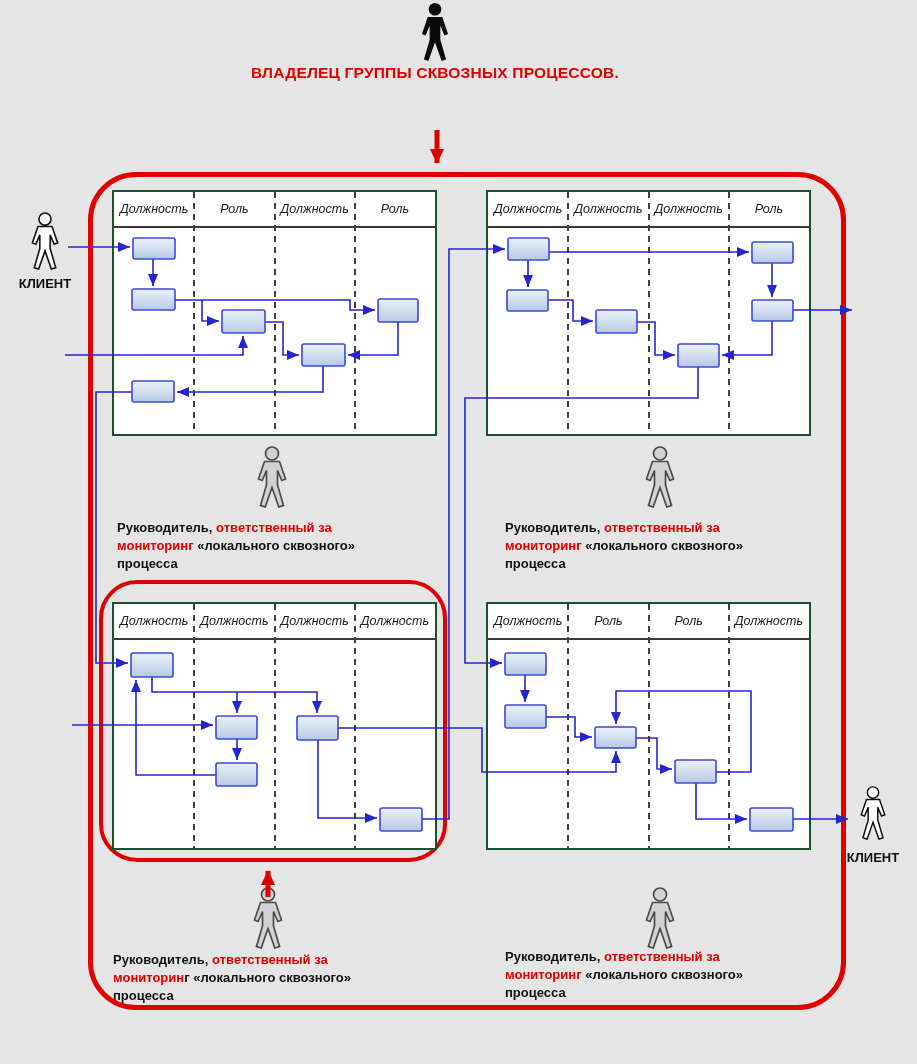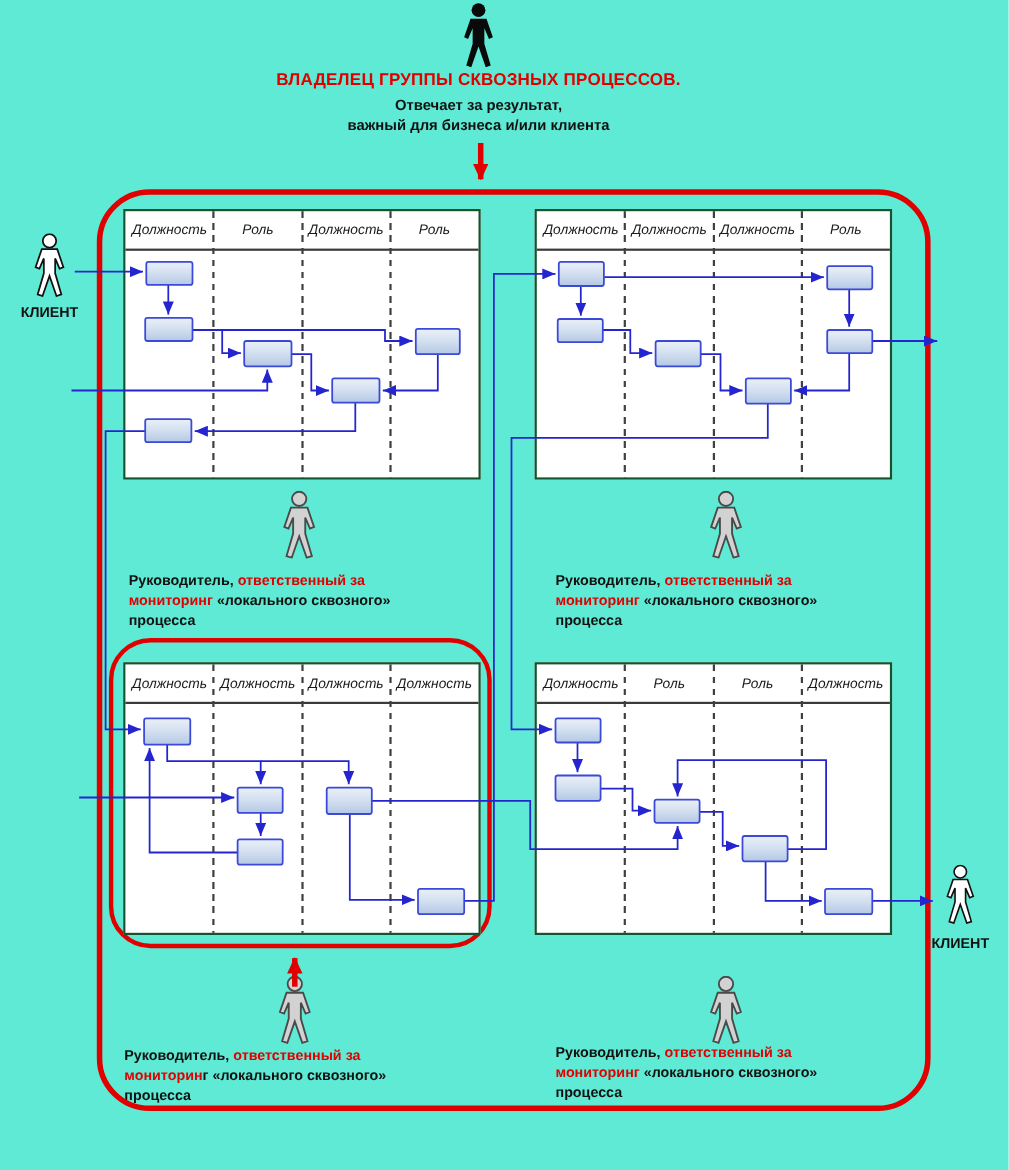--- a/index.html
+++ b/index.html
@@ -1,17 +1,17 @@
 <!DOCTYPE html>
 <html><head>
 <meta charset="utf-8">
 <style>
   html,body{margin:0;padding:0;background:#ffffff;}
   .canvas{
-    position:relative;width:917px;height:1064px;background:#5eead4;overflow:hidden;
+    position:relative;width:917px;height:1064px;background:#e5e5e5;overflow:hidden;
     font-family:"Liberation Sans","DejaVu Sans",sans-serif;color:#111;
   }
   
   .owner-title{
     position:absolute;left:0;top:64px;width:870px;text-align:center;
     font-size:15.5px;font-weight:bold;color:#e10000;letter-spacing:.2px;
   }
   .owner-sub{
     position:absolute;left:0;top:87px;width:870px;text-align:center;
     font-size:13.5px;font-weight:bold;color:#111;line-height:18px;
@@ -57,24 +57,20 @@
         <circle cx="20" cy="7.5" r="6.5"></circle>
         <path d="M12.5 15.5 H27.5 L33.5 33 L29.8 34.5 L25.5 24.5 L25.5 39 L31.5 59.5 L26.8 61 L20 41.5 L13.2 61 L8.5 59.5 L14.5 39 L14.5 24.5 L10.2 34.5 L6.5 33 Z"></path>
       </g>
     </defs>
   </svg>
 
   <svg class="icon" style="left:413px;top:2px" width="44" height="60" viewBox="0 0 40 62">
     <use href="#person-shape" class="person-black"></use>
   </svg>
   <div class="owner-title">ВЛАДЕЛЕЦ ГРУППЫ СКВОЗНЫХ ПРОЦЕССОВ.</div>
-  <div class="owner-sub">
-    <div>Отвечает за результат,</div>
-    <div>важный для бизнеса и/или клиента</div>
-  </div>
 
   <div class="red-rect outer"></div>
   <div class="red-rect inner"></div>
 
   <div class="diagram" style="left:112px;top:190px;width:321px;height:242px">
     <div class="dg-header">
       <div class="dg-cell">Должность</div>
       <div class="dg-cell">Роль</div>
       <div class="dg-cell">Должность</div>
       <div class="dg-cell">Роль</div>

